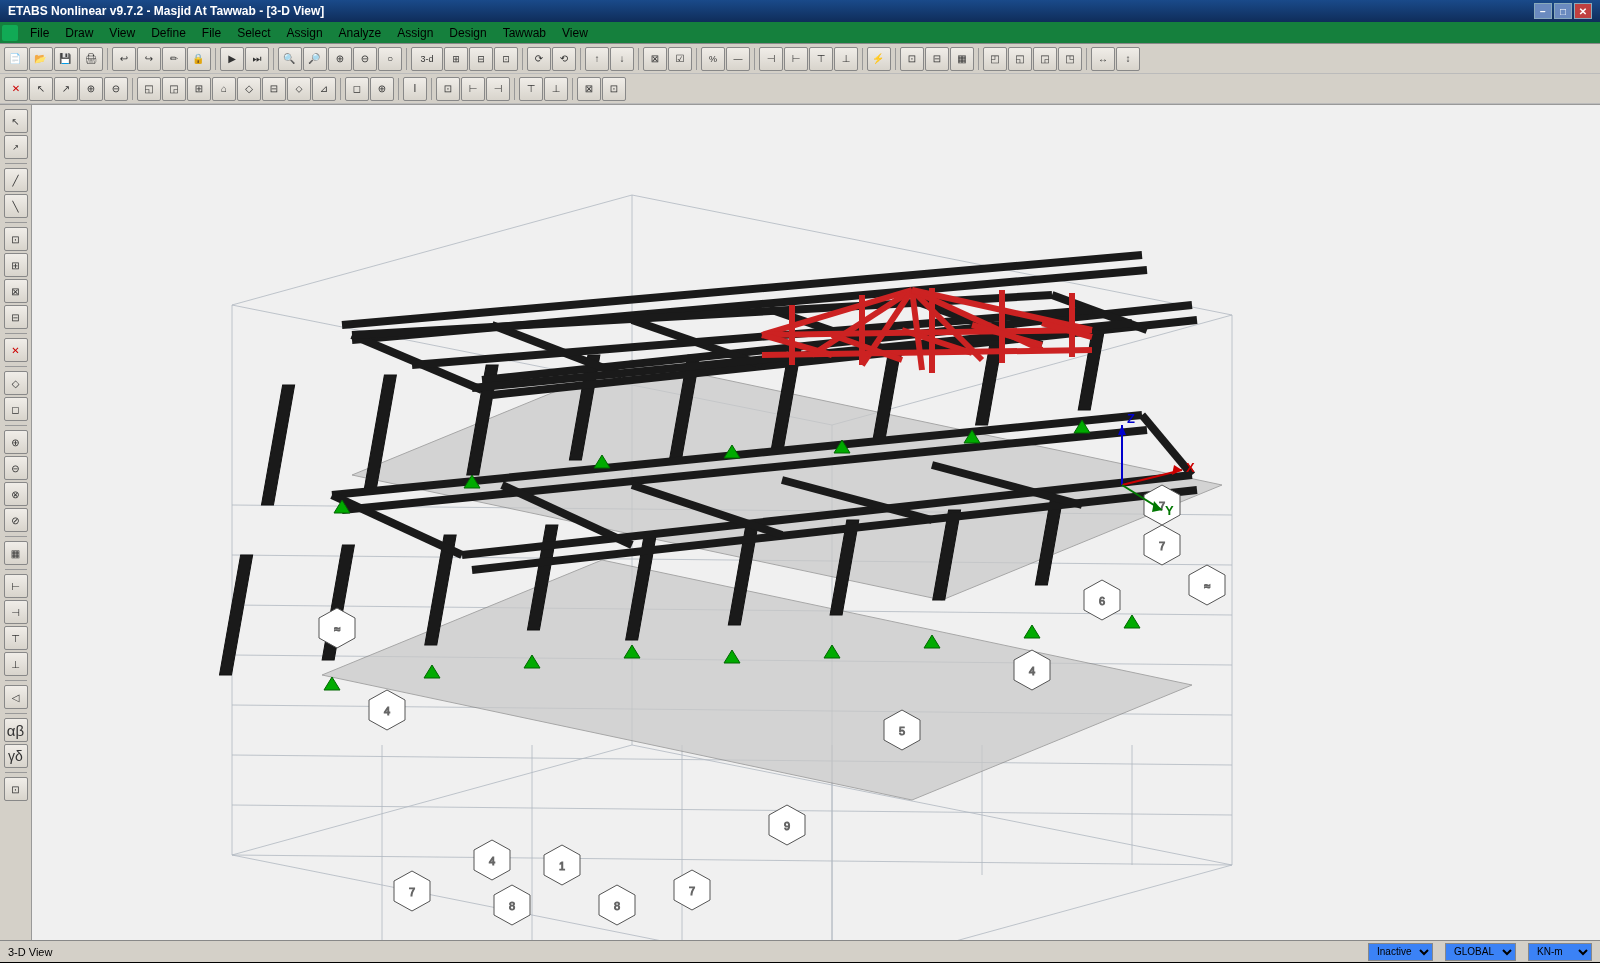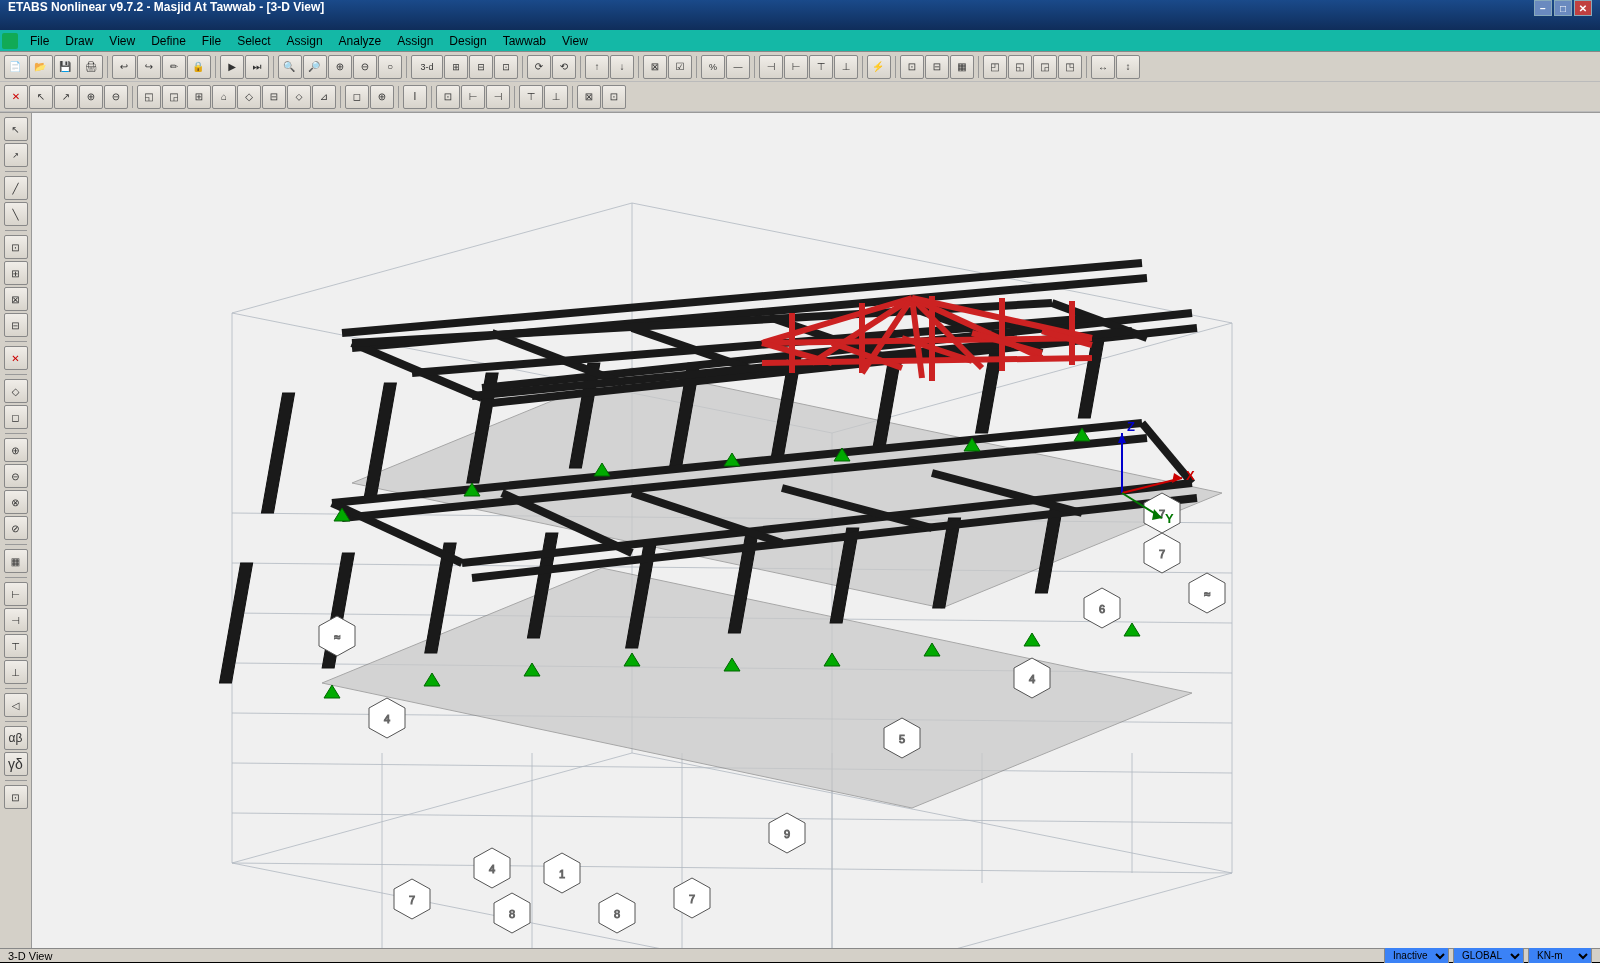--- a/index.html
+++ b/index.html
@@ -1,24 +1,25 @@
 <!DOCTYPE html>
 <html><head>
   <meta charset="utf-8">
   <style>
     * { margin: 0; padding: 0; box-sizing: border-box; }
     body { width: 1600px; height: 963px; overflow: hidden; background: #000; font-family: 'Arial', sans-serif; font-size: 11px; }
 
     
     #title-bar {
       width: 100%;
-      height: 30px;
+      height: 22px;
       background: linear-gradient(to bottom, #1a4a8a, #0f2d5a);
       color: #fff;
       display: flex;
+      align-items: center;
       justify-content: space-between;
       padding: 0 8px;
       font-size: 12px;
       font-weight: bold;
     }
     #title-bar-controls { display: flex; gap: 2px; }
     .title-btn {
       width: 18px; height: 16px;
       background: #6a8abf;
       border: 1px solid #8ab;
@@ -26,21 +27,21 @@
       font-size: 10px;
       display: flex; align-items: center; justify-content: center;
       cursor: pointer;
     }
     .title-btn.close { background: #c04040; }
 
     
     #menu-bar {
       width: 100%;
       height: 22px;
-      background: #14b8a6;
+      background: #15803d;
       border-bottom: 1px solid #888;
       display: flex;
       align-items: center;
       padding: 0 2px;
       gap: 0;
     }
     .menu-item {
       padding: 2px 8px;
       font-size: 12px;
       color: #000;
@@ -126,28 +127,28 @@
 
     
     #scene-svg {
       width: 100%;
       height: 100%;
     }
 
     
     #status-bar {
       width: 100%;
-      height: 14px;
+      height: 22px;
       background: #d4d0c8;
       border-top: 1px solid #888;
       display: flex;
       align-items: center;
       padding: 0 8px;
       font-size: 11px;
-      gap: 4px;
+      gap: 12px;
     }
     .status-label { font-size: 11px; color: #000; }
     .status-dropdown {
       height: 18px;
       font-size: 10px;
       background: #3b82f6;
       border: 1px solid #888;
       padding: 0 4px;
     }
   </style>
@@ -297,21 +298,21 @@
     <div class="side-sep"></div>
     <div class="side-btn">▦</div>
     <div class="side-sep"></div>
     <div class="side-btn">⊢</div>
     <div class="side-btn">⊣</div>
     <div class="side-btn">⊤</div>
     <div class="side-btn">⊥</div>
     <div class="side-sep"></div>
     <div class="side-btn">◁</div>
     <div class="side-sep"></div>
-    <div class="side-btn" style="font-size:12px;">αβ</div>
+    <div class="side-btn" style="font-size:15px;">αβ</div>
     <div class="side-btn" style="font-size:14px;">γδ</div>
     <div class="side-sep"></div>
     <div class="side-btn">⊡</div>
   </div>
 
   <div id="viewport">
     <svg id="scene-svg" viewBox="0 0 1568 835" xmlns="http://www.w3.org/2000/svg">
 
       <rect width="1568" height="835" fill="#f0f0f0"></rect>
 

